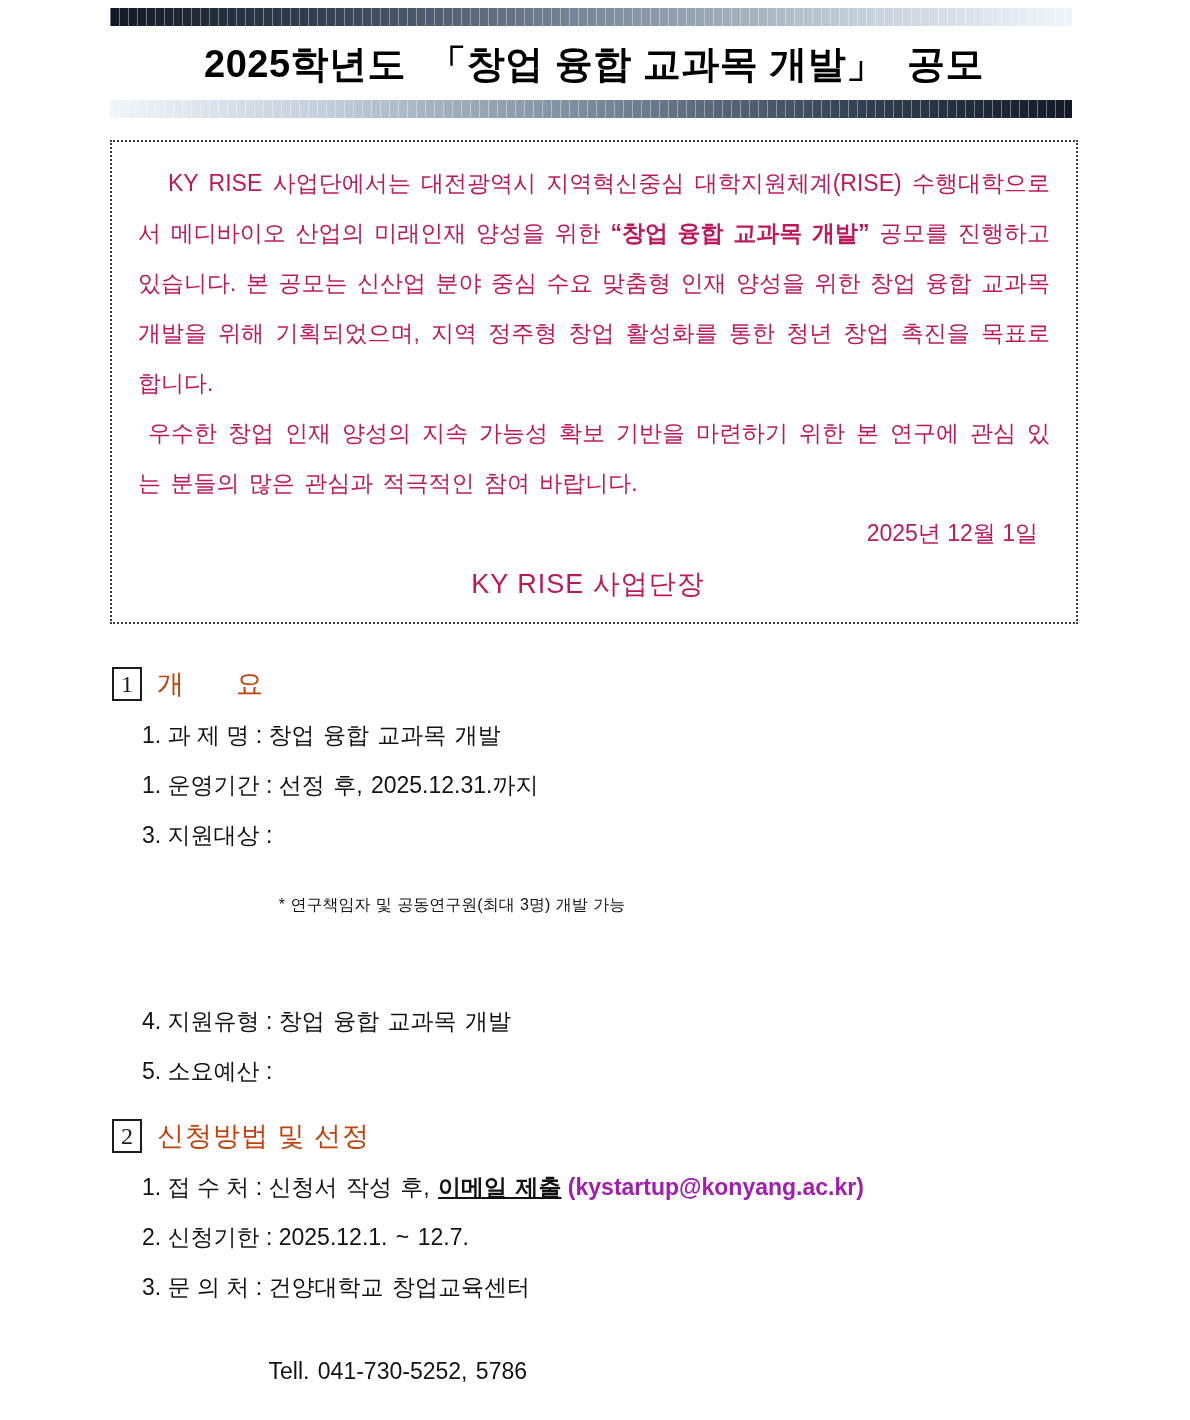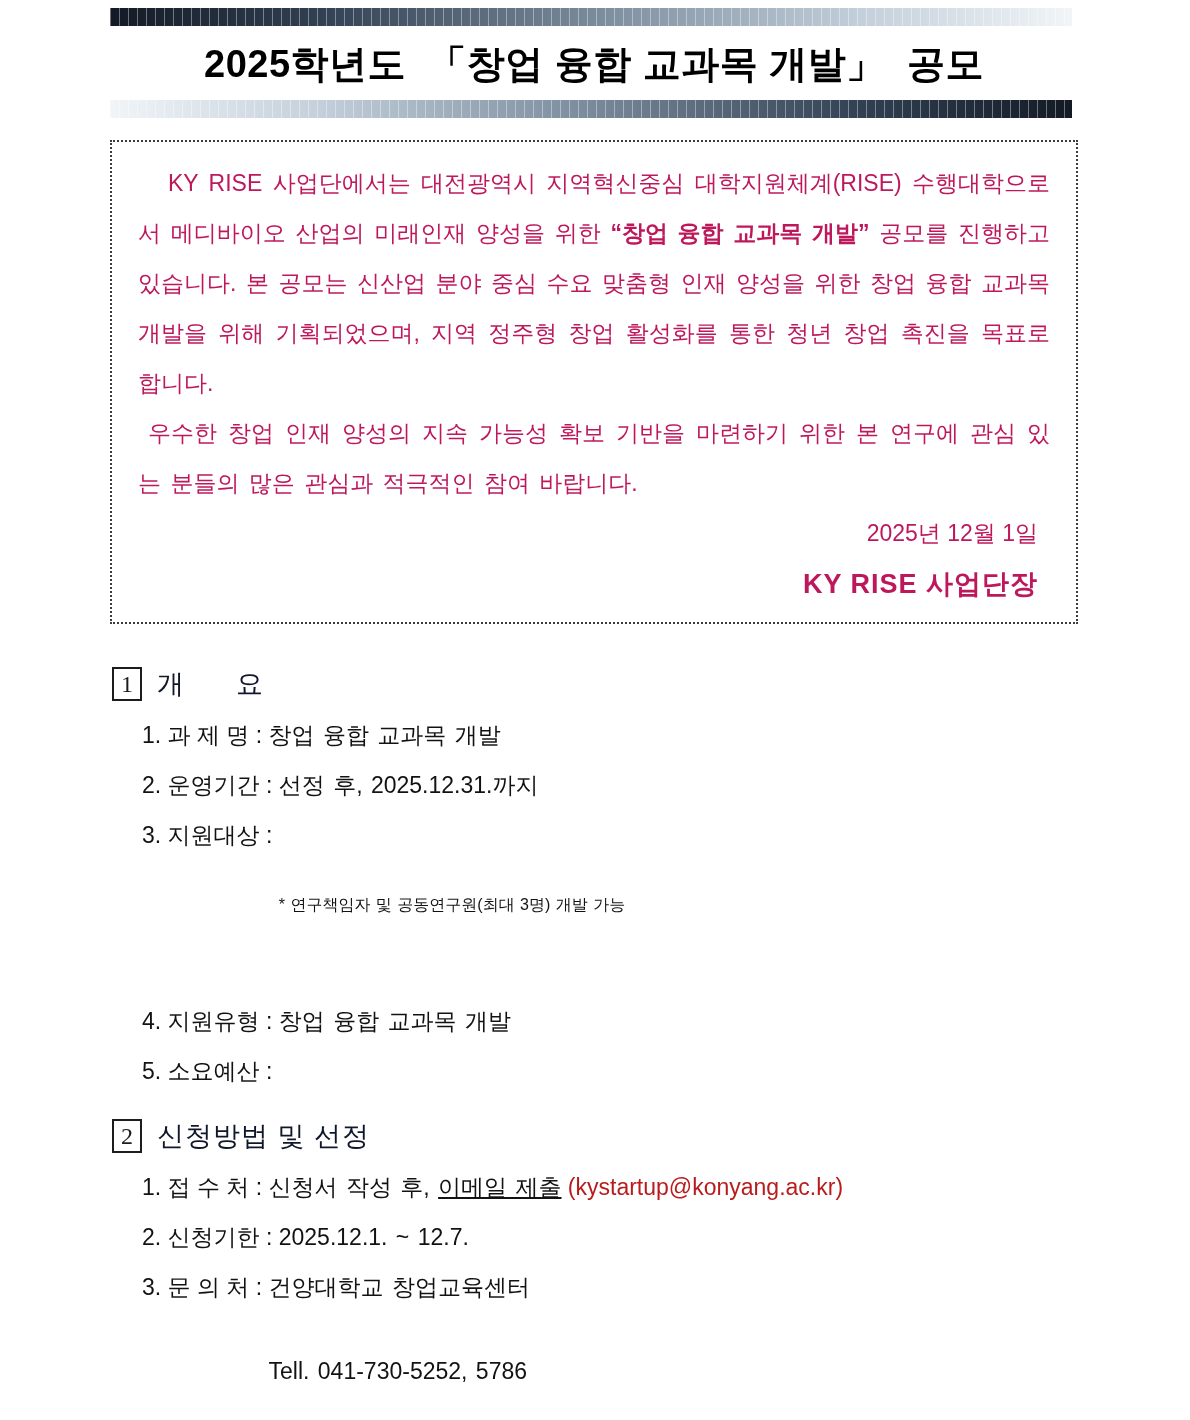--- a/index.html
+++ b/index.html
@@ -34,40 +34,40 @@
     margin-top:22px;
     border:2px dotted #3c3c3c;
     padding:16px 26px 12px 26px;
     font-size:23px;line-height:50px;color:#be185d;
   }
   .notice p{margin:0;text-align:justify;word-spacing:3px;white-space:pre-wrap;}
   .notice .p1{text-indent:30px;}
   .notice .p2{text-indent:10px;}
   .notice-meta{text-align:right;padding-right:12px;line-height:50px;}
   .notice-date{font-size:23px;}
-  .notice-sign{font-size:27px;font-weight:700;letter-spacing:1px;line-height:52px;}
+  .notice-sign{font-size:27px;font-weight:400;letter-spacing:1px;line-height:52px;text-align:center;}
 
   
   .section{margin-top:42px;}
   .section.second{margin-top:30px;}
   .sec-head{display:flex;align-items:center;gap:15px;margin:0 0 16px 2px;}
   .num-box{
     border:2px solid #1c1c1c;
     font-family:"Liberation Serif","DejaVu Serif",serif;
     font-size:24px;line-height:30px;padding:0 7px;color:#1c1c1c;
   }
-  .sec-title{font-size:27px;letter-spacing:1px;white-space:pre-wrap;color:#0f172a;}
+  .sec-title{font-size:27px;letter-spacing:1px;white-space:pre-wrap;color:#c2410c;}
 
   .items{margin:0 0 0 32px;}
   .item{display:flex;margin-bottom:16px;font-size:23px;line-height:34px;}
   .item-label{white-space:pre;}
   .item-value{flex:1;text-align:justify;word-spacing:2px;white-space:pre-wrap;}
   .item-note{font-size:16px;line-height:30px;margin-top:4px;word-spacing:1px;}
-  .bold-underline{font-weight:400;text-decoration:underline;}
-  .email-link{color:#b91c1c;text-decoration:none;cursor:pointer;word-spacing:0;}
+  .bold-underline{font-weight:700;text-decoration:underline;}
+  .email-link{color:#a21caf;text-decoration:none;cursor:pointer;word-spacing:0;font-weight:bold;}
   .tel-line{margin-top:16px;}
 </style>
 </head>
 <body>
 
 <div class="page">
 
   <div class="bar bar-top"></div>
 
   <h1 class="doc-title">2025학년도  「창업 융합 교과목 개발」  공모</h1>
@@ -87,21 +87,21 @@
     <div class="sec-head">
       <span class="num-box">1</span>
       <span class="sec-title">개      요</span>
     </div>
     <div class="items">
       <div class="item">
         <span class="item-label">1. 과 제 명 : </span>
         <span class="item-value">창업 융합 교과목 개발</span>
       </div>
       <div class="item">
-        <span class="item-label">2. 운영기간 : </span>
+        <span class="item-label">1. 운영기간 : </span>
         <span class="item-value">선정 후, 2025.12.31.까지</span>
       </div>
       <div class="item">
         <span class="item-label">3. 지원대상 : </span>
         <span class="item-value">
           <div class="item-note">* 연구책임자 및 공동연구원(최대 3명) 개발 가능</div>
         </span>
       </div>
       <div class="item">
         <span class="item-label">4. 지원유형 : </span>

